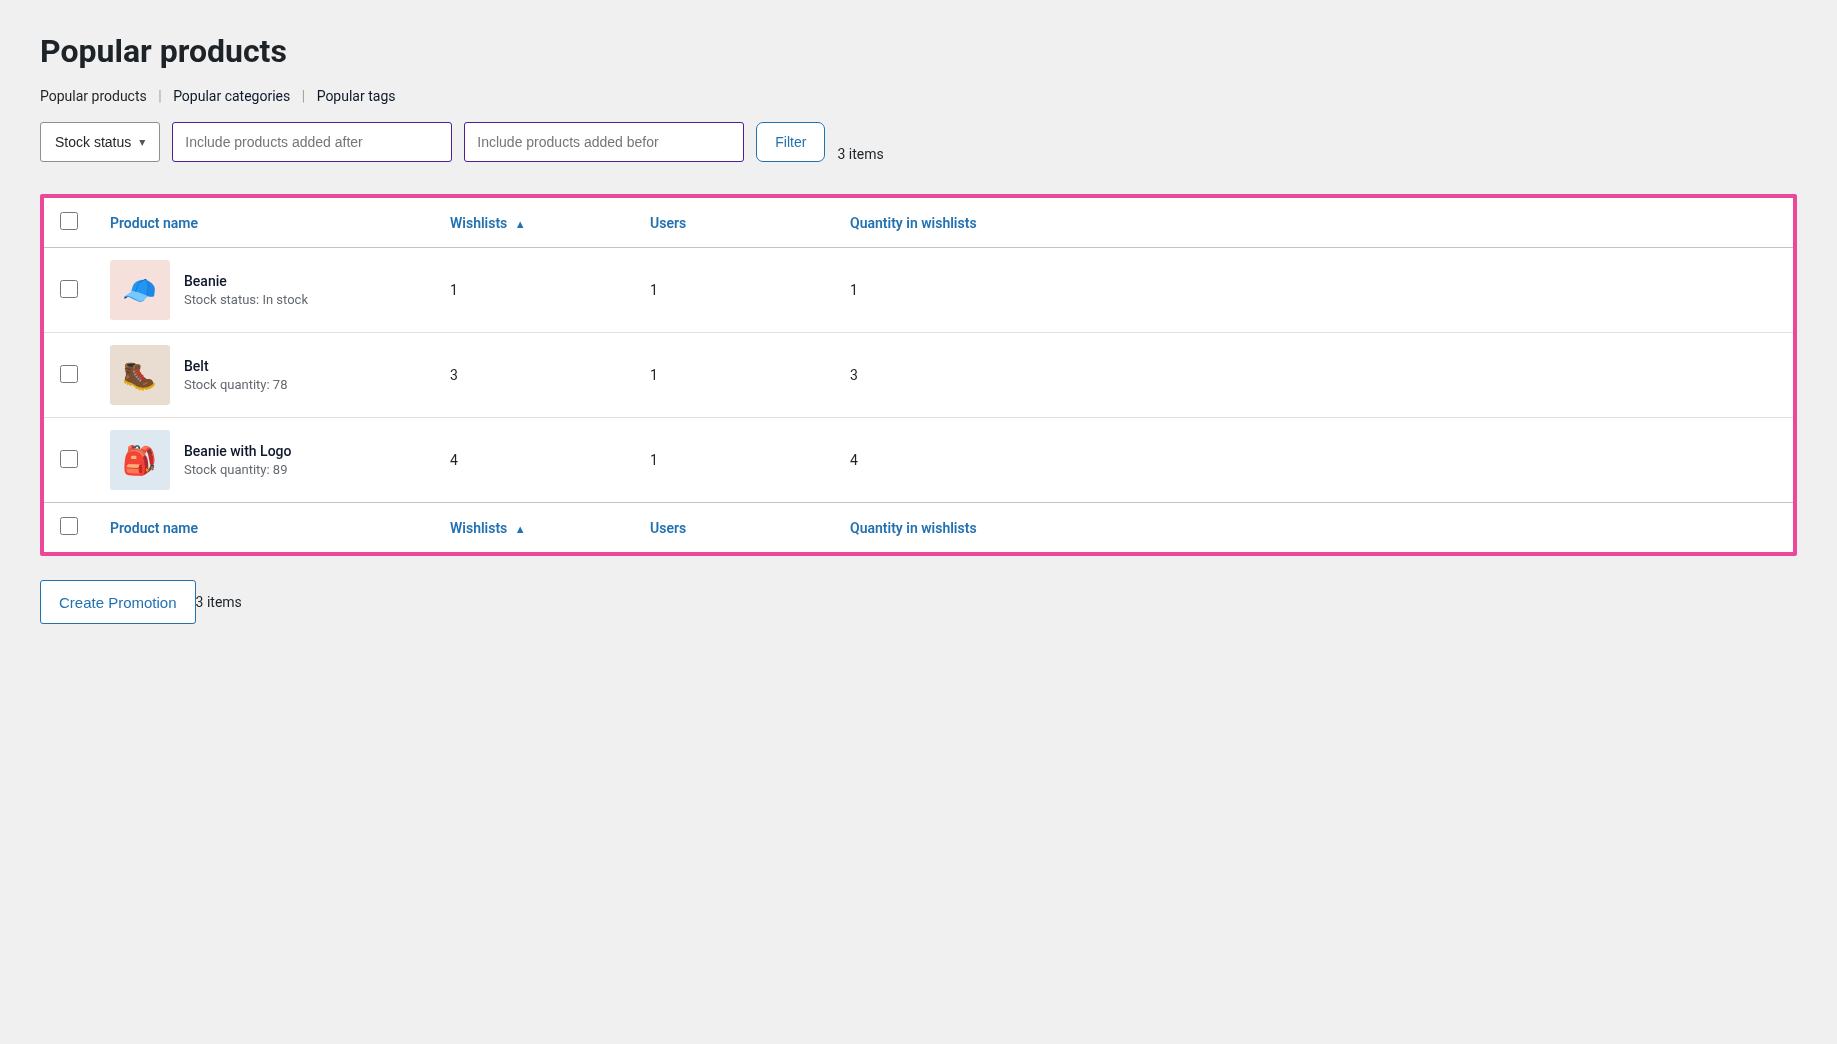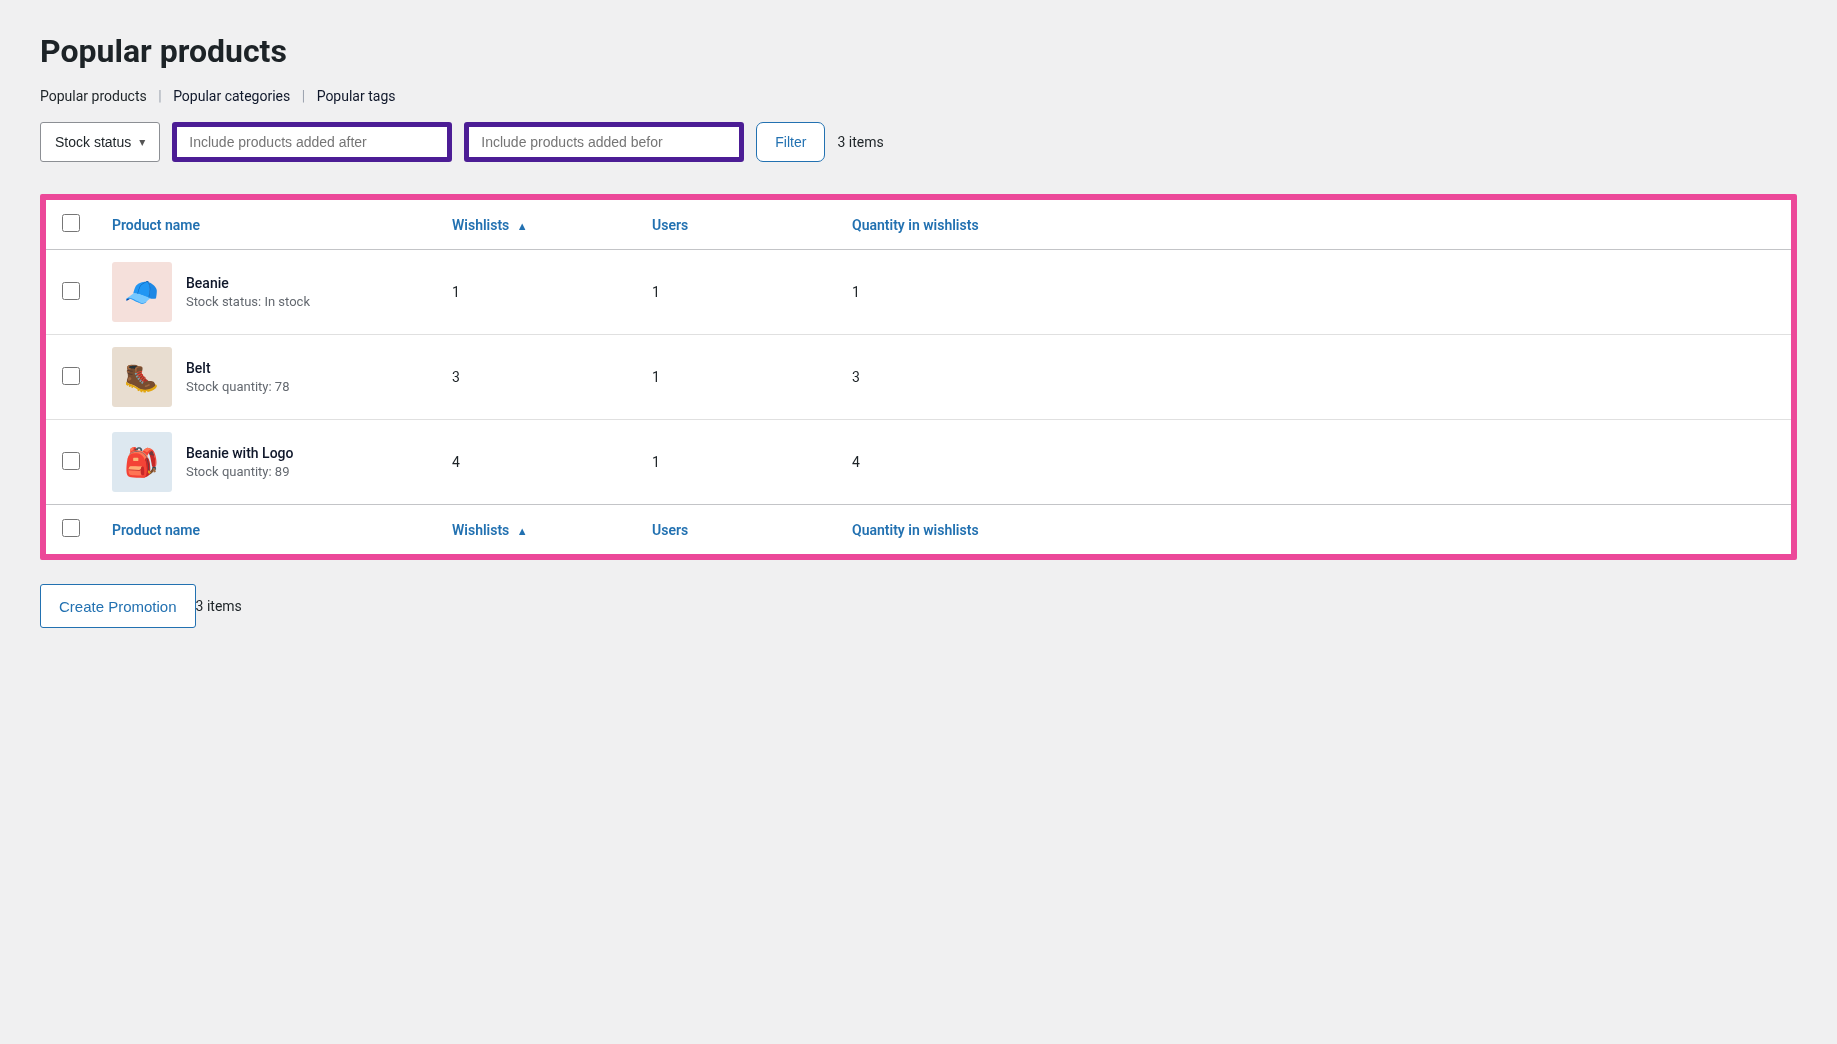--- a/index.html
+++ b/index.html
@@ -87,21 +87,21 @@
       align-items: center;
       gap: 8px;
       white-space: nowrap;
     }
     .chevron {
       font-size: 12px;
       color: #555;
     }
     .date-input {
       height: 40px;
-      border: 5px solid #4c1d95;
+      border: 1px solid #4c1d95;
       border-radius: 3px;
       padding: 0 12px;
       font-size: 14px;
       color: #8c8f94;
       background: #fff;
       width: 280px;
       outline: none;
     }
     .filter-btn {
       height: 40px;
@@ -116,27 +116,27 @@
       white-space: nowrap;
     }
     .items-count {
       font-size: 14px;
       color: #1d2327;
       margin-left: auto;
       white-space: nowrap;
     }
     .second-row {
       display: flex;
-      align-items: center;
+      align-items: flex-end;
       gap: 12px;
       margin-bottom: 16px;
     }
     .table-wrap {
       background: #fff;
-      border: 6px solid #ec4899;
+      border: 4px solid #ec4899;
       border-radius: 2px;
       margin-bottom: 24px;
     }
     table {
       width: 100%;
       border-collapse: collapse;
     }
     thead tr, tfoot tr {
       border-bottom: 1px solid #c3c4c7;
     }

